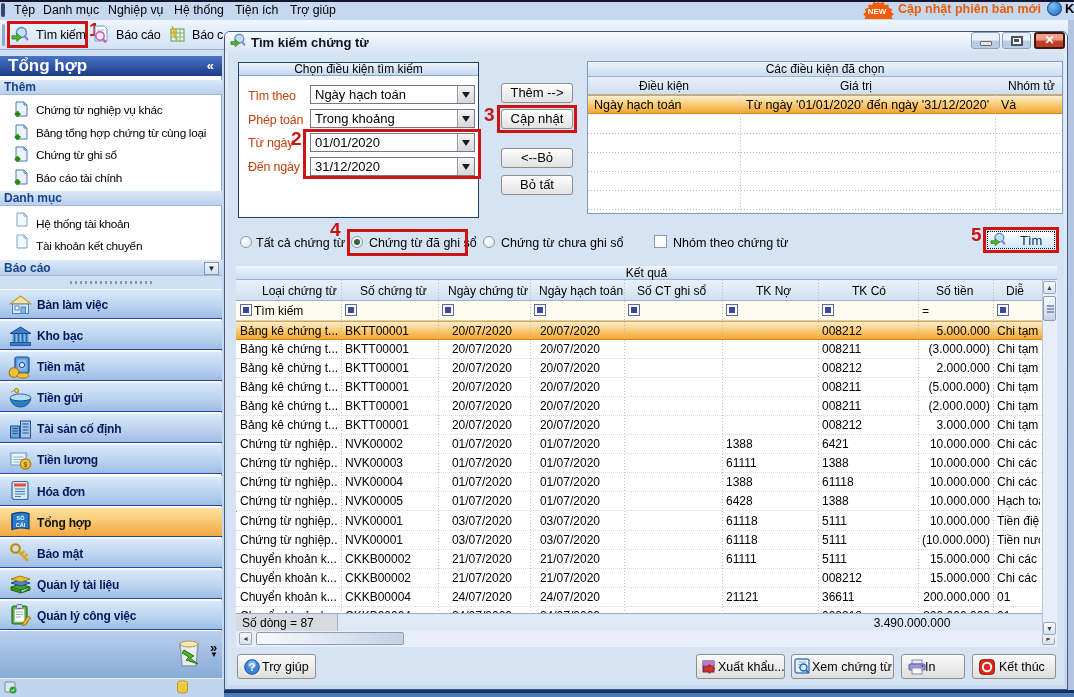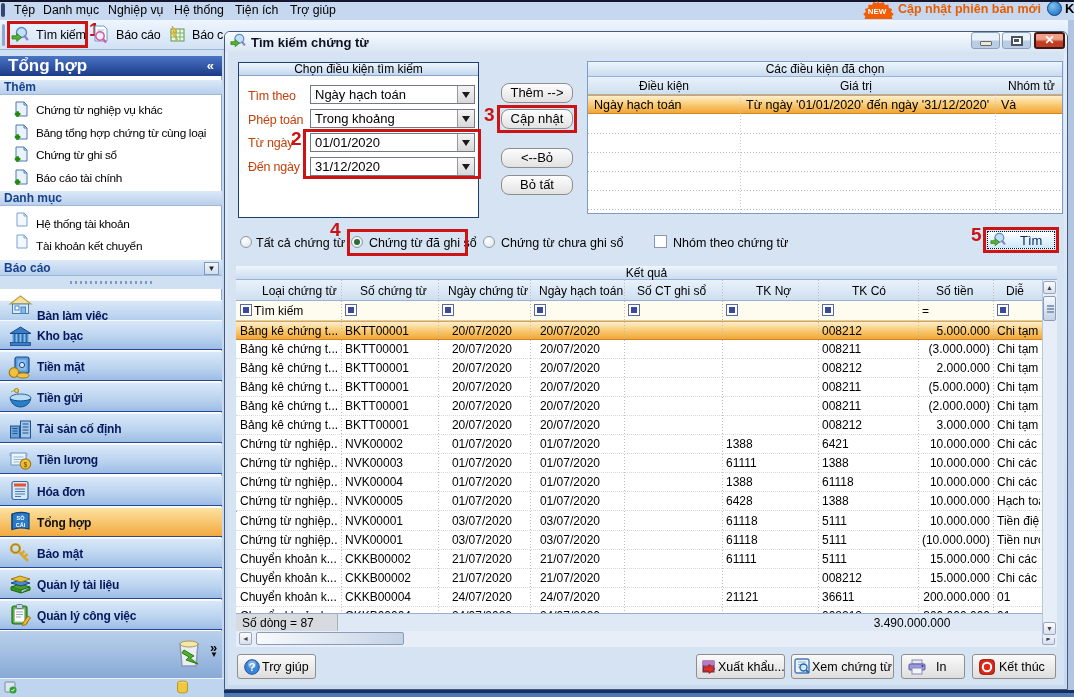--- a/index.html
+++ b/index.html
@@ -54,21 +54,21 @@
 
 
 #grpbox { left:238px; top:62px; width:241px; height:156px; background:#fff; border:1px solid #1c3e6e; }
 #grpbox .hd { height:13px; background:linear-gradient(#eef5fd,#c4d7ee); border-bottom:1px solid #8aa6c8; text-align:center; font-size:12px; color:#000; line-height:13px; }
 .flabel { position:absolute; font-size:12.5px; letter-spacing:-0.2px; color:#c2410c; left:248px; }
 .combo { position:absolute; left:310px; width:165px; height:19px; background:#fff; border:1px solid #707a88; font-size:13px; line-height:17px; padding-left:4px; color:#000; }
 .combo .btn { position:absolute; right:0; top:0; width:17px; height:17px; background:linear-gradient(#f4f4f4,#d8d8d8); border-left:1px solid #9a9a9a; text-align:center; }
 .combo .btn:after { content:""; position:absolute; left:4px; top:6px; border:4px solid transparent; border-top:6px solid #1a1a1a; }
 
 
-.mbtn { position:absolute; left:501px; width:72px; height:20px; background:linear-gradient(#fdfdfd,#e2e2e2); border:1px solid #8e8e8e; border-radius:8px; font-size:13px; color:#000; text-align:center; line-height:18px; }
+.mbtn { position:absolute; left:501px; width:72px; height:20px; background:linear-gradient(#fdfdfd,#e2e2e2); border:1px solid #8e8e8e; border-radius:3px; font-size:13px; color:#000; text-align:center; line-height:18px; }
 
 
 #ctable { left:587px; top:61px; width:476px; height:153px; background:#fff; border:1px solid #7f9cc4; }
 #ctable .band { height:15px; background:linear-gradient(#eef5fd,#cbdcf0); border-bottom:1px solid #9ab3d5; text-align:center; font-size:12px; line-height:15px; color:#000; }
 #ctable .chead { height:18px; background:linear-gradient(#e8f1fa,#cfdff0); border-bottom:1px solid #9ab3d5; font-size:12px; color:#000; }
 #corange { left:588px; top:95px; width:474px; height:19px; background:linear-gradient(#fdeecd,#f9c76c 55%,#f2a637); border-top:1px solid #e8a23c; border-bottom:1px solid #cf861c; font-size:12.5px; color:#000; }
 .cdot { position:absolute; left:588px; width:474px; height:1px; background-image:repeating-linear-gradient(90deg,#b8b8b8 0 1px,transparent 1px 3px); }
 .cvline { position:absolute; top:95px; height:118px; width:1px; background-image:repeating-linear-gradient(#c8c8c8 0 1px,transparent 1px 3px); }
 
 
@@ -148,21 +148,21 @@
   <span class="sb-item" style="top:171px">Báo cáo tài chính</span>
   <div class="sb-band" style="top:191px;">Danh mục</div>
   <span class="sb-item" style="top:217px">Hệ thống tài khoản</span>
   <span class="sb-item" style="top:239px">Tài khoản kết chuyển</span>
   <div class="sb-band" style="top:260px; height:16px; line-height:16px;">Báo cáo</div>
   <div class="abs" id="bc-drop">▼</div>
   <div class="abs" id="splitter">
       <div class="dots"></div>
     </div>
 
-  <div class="nav" style="top:289px;margin-top:11px;">
+  <div class="nav" style="top:289px;">
       <span class="ic" id="nico0"></span>
       <span class="t">Bàn làm việc</span>
     </div>
   <div class="nav" style="top:320px;">
       <span class="ic" id="nico1"></span>
       <span class="t">Kho bạc</span>
     </div>
   <div class="nav" style="top:351px;">
       <span class="ic" id="nico2"></span>
       <span class="t">Tiền mặt</span>
@@ -486,21 +486,21 @@
   <div class="fbtn" style="left:237px; width:79px;">
       <span class="lbl" style="left:24px;">Trợ giúp</span>
     </div>
   <div class="fbtn" style="left:696px; width:89px;">
       <span class="lbl" style="left:21px;">Xuất khẩu...</span>
     </div>
   <div class="fbtn" style="left:791px; width:103px;">
       <span class="lbl" style="left:20px;">Xem chứng từ</span>
     </div>
   <div class="fbtn" style="left:901px; width:64px;">
-      <span class="lbl" style="left:34px;">In</span>
+      <span class="lbl" style="left:23px;">In</span>
     </div>
   <div class="fbtn" style="left:972px; width:84px;">
       <span class="lbl" style="left:26px;">Kết thúc</span>
     </div>
 
   <svg class="abs" style="left:11px;top:26px" width="18" height="18" viewBox="0 0 18 18">
       <circle cx="10.5" cy="6.5" r="5" fill="#c2e0f6" stroke="#5b8ec6" stroke-width="1.4"></circle>
       <line x1="13.8" y1="10.2" x2="16.2" y2="13.2" stroke="#8f7fd0" stroke-width="2.4" stroke-linecap="round"></line>
       <path d="M1 9.8h4.8V7.4L10.6 11.4l-4.8 4v-2.4H1z" fill="#54b234" stroke="#2e7c16" stroke-width="0.8"></path>
     </svg>

